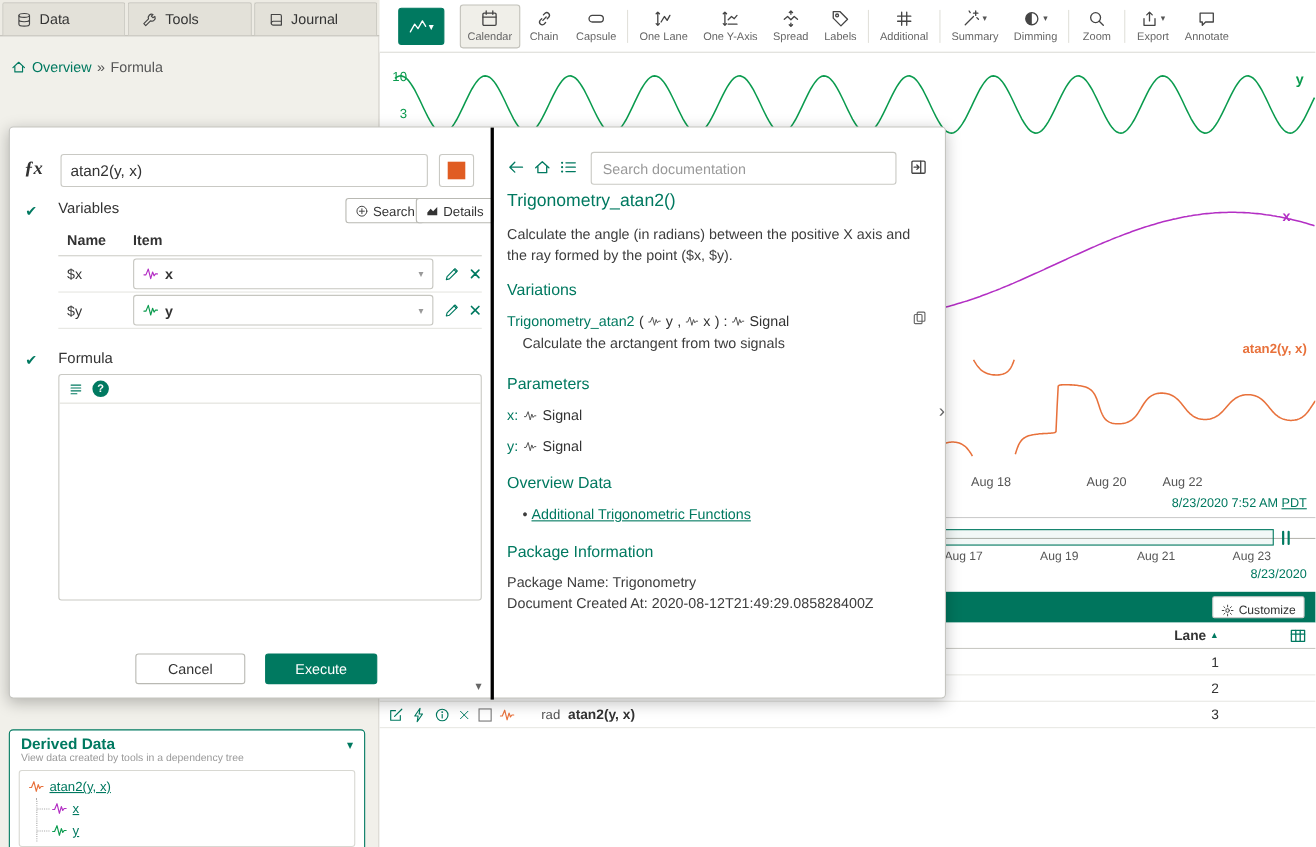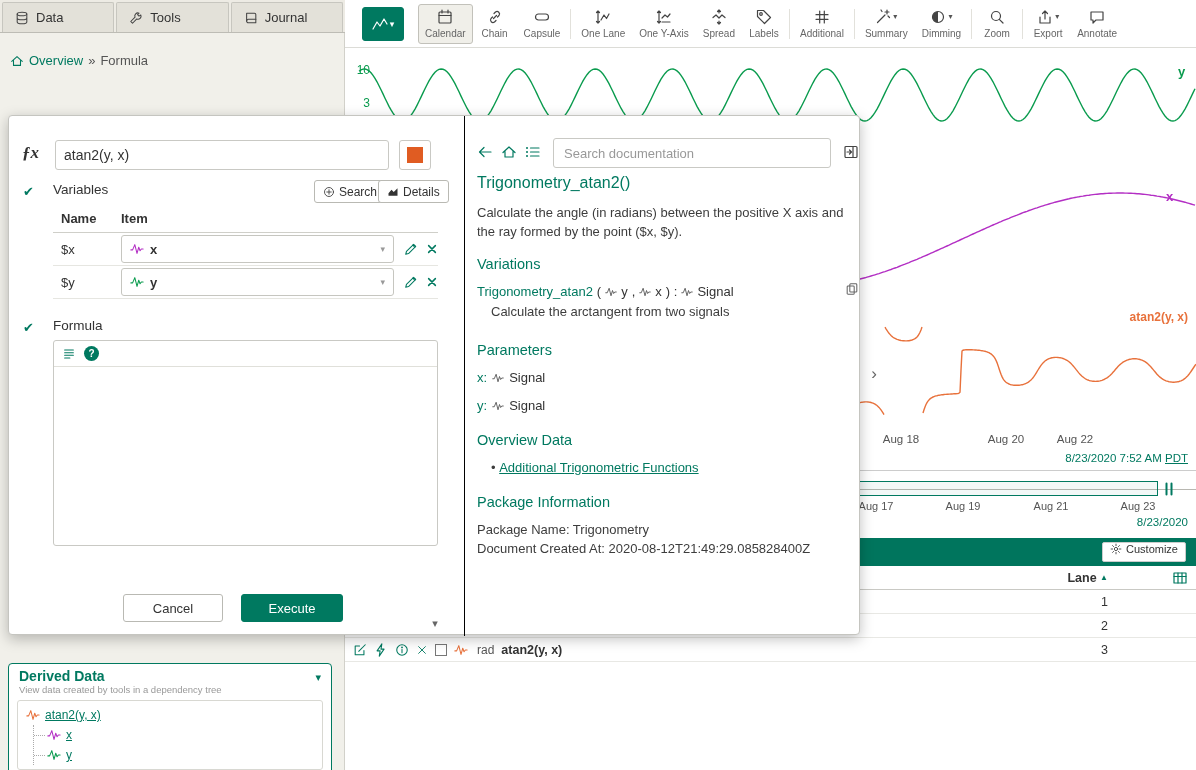--- a/index.html
+++ b/index.html
@@ -44,31 +44,31 @@
 
   
   .tb-track{position:absolute;left:345px;top:489px;width:851px;height:1px;background:#b8b7b1}
   .tb-select{position:absolute;left:580px;top:481px;width:578px;height:15px;border:1px solid var(--primary);background:rgba(0,121,96,.05)}
   .tb-grip{position:absolute;left:1160px;top:480px;width:18px;height:17px;display:flex;align-items:center;justify-content:center}
   .tb-tick{position:absolute;top:500px;width:60px;text-align:center;font-size:11px;color:#555}
   .tb-date{position:absolute;right:8px;top:516px;font-size:11.5px;color:var(--primary)}
 
   
   .green-bar{position:absolute;left:345px;top:538px;width:851px;height:28px;background:var(--header_bar)}
-  .customize-btn{position:absolute;right:10px;top:4px;height:20px;background:#fff;border:1px solid #ccc;border-radius:2px;display:flex;align-items:flex-start;gap:4px;padding:0 7px;font-size:11px;color:#333}
+  .customize-btn{position:absolute;right:10px;top:4px;height:20px;background:#fff;border:1px solid #ccc;border-radius:2px;display:flex;align-items:flex-end;gap:4px;padding:0 7px;font-size:11px;color:#333}
   .dtable{position:absolute;left:345px;top:566px;width:851px;height:204px;background:#fff}
   .dt-head{position:relative;height:24px;border-bottom:1px solid #c9c9c4}
   .dt-row{position:relative;height:24px;border-bottom:1px solid #e8e8e4}
   .lane-h{position:absolute;right:88px;top:5px;font-size:12.5px;font-weight:bold;color:#333}
   .lane-caret{color:var(--primary);font-size:8px;vertical-align:2px}
   .cols-icon{position:absolute;right:8px;top:4px}
   .lane-val{position:absolute;right:88px;top:5px;font-size:12.5px;color:#333}
   .row-tools{position:absolute;left:8px;top:0;height:24px;display:flex;align-items:center;gap:7px}
   .cb{width:12px;height:12px;border:1px solid #777;background:#fff}
-  .unit{font-size:12px;color:#555;margin-left:2px}
+  .unit{font-size:12px;color:#555;margin-left:17px}
   .sig-name{font-size:12.5px;font-weight:bold;color:#333}
 
   
   .modal{position:absolute;left:8px;top:115px;width:852px;height:520px;background:#fff;border:1px solid #c5c5c0;border-radius:4px;box-shadow:0 4px 14px rgba(0,0,0,.25);z-index:50}
   .fpane{position:absolute;left:0;top:0;width:437px;height:520px}
   .fx-glyph{position:absolute;left:13px;top:27px;font-family:"Liberation Serif",serif;font-style:italic;font-weight:bold;font-size:17px;color:#333}
   .name-input{position:absolute;left:46px;top:24px;width:334px;height:30px;border:1px solid #c9c9c4;border-radius:3px;padding:0 8px;font-size:14px;color:#333;font-family:inherit}
   .swatch-btn{position:absolute;left:390px;top:24px;width:32px;height:30px;border:1px solid #c9c9c4;border-radius:3px;background:#fff;display:flex;align-items:center;justify-content:center}
   .swatch{width:16px;height:16px;background:var(--swatch_orange)}
   .check{position:absolute;left:14px;font-size:13px;color:var(--primary)}
@@ -86,21 +86,21 @@
   .row-x{margin-left:8px}
   .editor{position:absolute;left:44px;top:224px;width:385px;height:206px;border:1px solid #c9c9c4;border-radius:3px;overflow:hidden}
   .editor-bar{height:26px;border-bottom:1px solid #e0e0da;display:flex;align-items:center;gap:8px;padding:0 8px}
   .help-dot{width:15px;height:15px;border-radius:50%;background:var(--primary);color:#fff;font-size:10px;font-weight:bold;display:flex;align-items:center;justify-content:center}
   .editor-text{padding:6px 8px;font-family:"DejaVu Sans Mono",monospace;font-size:12.5px;color:#333}
   .cancel-btn{position:absolute;left:114px;top:478px;width:100px;height:28px;background:#fff;border:1px solid #b9b9b3;border-radius:3px;font-size:13px;color:#333;font-family:inherit}
   .execute-btn{position:absolute;left:232px;top:478px;width:102px;height:28px;background:var(--primary);border:1px solid var(--primary);border-radius:3px;font-size:13px;color:#fff;font-family:inherit}
   .modal-chevron{position:absolute;left:418px;top:501px;width:16px;text-align:center;color:#666;font-size:11px}
 
   
-  .docpane{position:absolute;left:455px;top:0;width:415px;height:520px;border-left:1px solid #000000}
+  .docpane{position:absolute;left:437px;top:0;width:415px;height:520px;border-left:3px solid #000000}
   .doc-nav-ic{position:absolute;top:28px}
   .doc-search{position:absolute;left:88px;top:22px;width:278px;height:30px;border:1px solid #c9c9c4;border-radius:3px;padding:0 10px;font-size:13px;font-family:inherit;color:#333}
   .doc-search::placeholder{color:#999}
   .doc-title{position:absolute;left:12px;top:58px;font-size:16px;color:var(--primary)}
   .doc-desc{position:absolute;left:12px;top:88px;width:384px;font-size:13px;color:#3d3d3d;line-height:1.45}
   .doc-h{position:absolute;left:12px;font-size:14.5px;color:var(--primary)}
   .sig-line{position:absolute;left:12px;top:168px;font-size:13px;display:flex;align-items:center;gap:4px}
   .sig-fn{font-weight:normal;color:var(--primary)}
   .sigic{stroke:#555;color:#555}
   .doc-sub{position:absolute;left:26px;font-size:13px;color:#3d3d3d}

